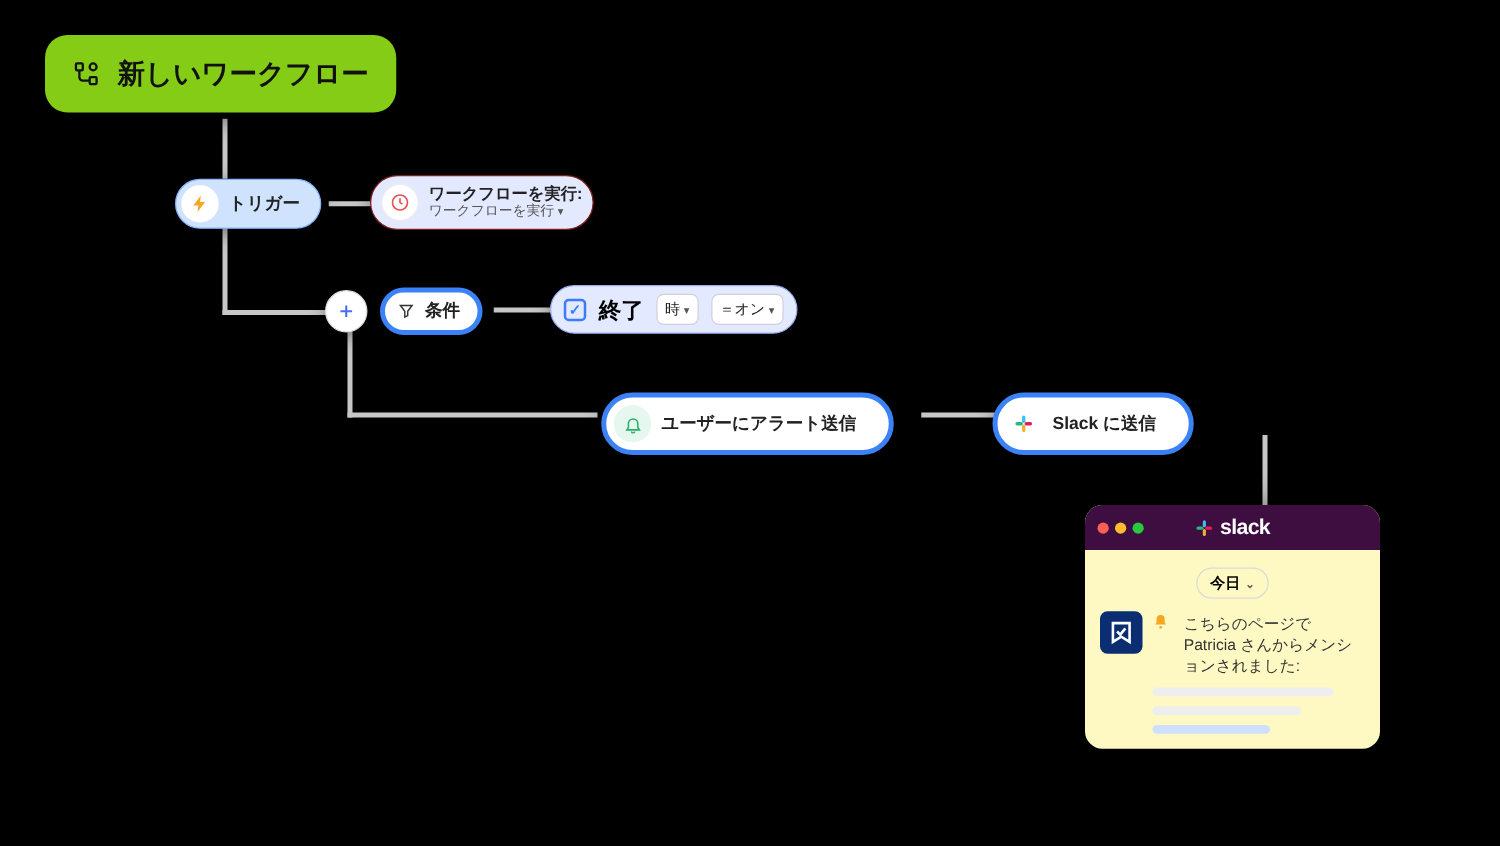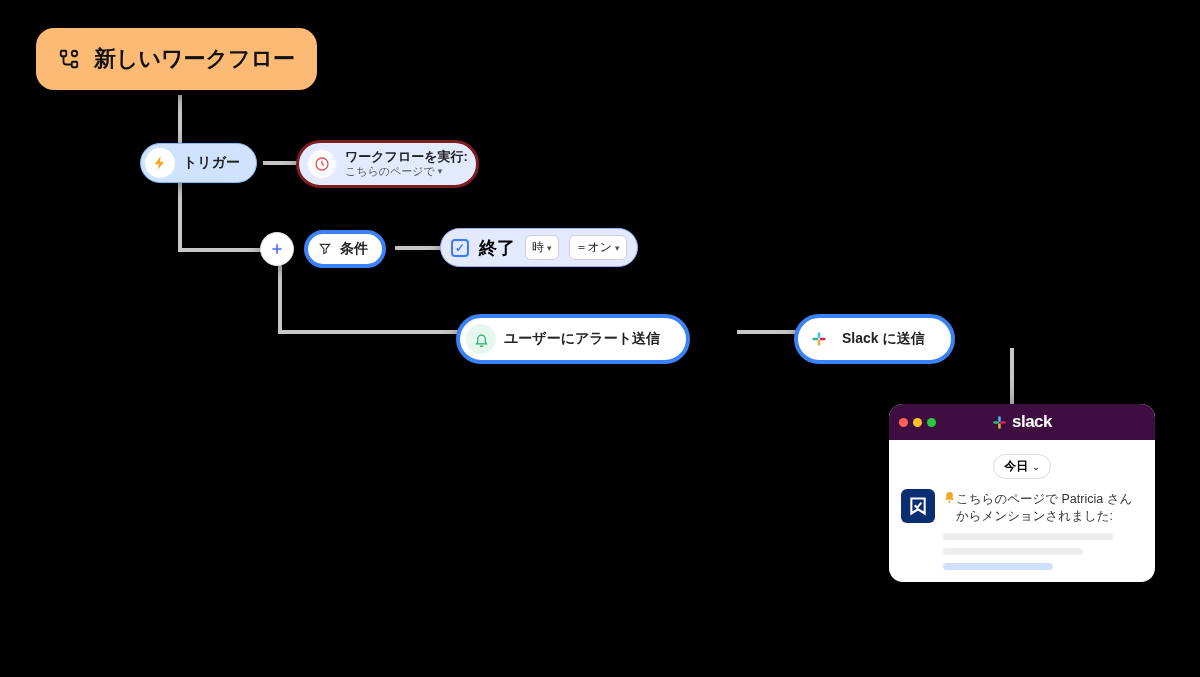--- a/index.html
+++ b/index.html
@@ -16,21 +16,21 @@
     background: #c7c7c7;
     z-index: 0;
   }
   .node {
     position: absolute;
     display: flex;
     align-items: center;
     z-index: 2;
   }
   .card {
-    background: #fdba74;
+    background: #84cc16;
     border-radius: 18px;
     padding: 16px 22px;
     box-shadow: 0 4px 18px rgba(0,0,0,0.6);
     display: flex;
     align-items: center;
     gap: 14px;
   }
   .card .title {
     font-size: 22px;
     font-weight: 700;
@@ -61,21 +61,21 @@
     font-weight: 600;
     color: #222;
     padding-right: 12px;
   }
   .pill.blue1 {
     background: #cfe3ff;
     border: 1px solid #86b6ff;
   }
   .pill.blue2 {
     background: #e3eaff;
-    border: 3px solid #7f1d1d;
+    border: 1px solid #7f1d1d;
     padding: 6px 8px;
   }
   .pill.blue2 .stack { line-height: 1.15; }
   .pill.blue2 .t1 { font-size: 13px; font-weight: 600; color: #222; }
   .pill.blue2 .t2 { font-size: 11px; color: #555; display:flex; align-items:center; gap:3px; }
   .icon-plus-circ {
     width: 34px; height: 34px;
     border-radius: 50%;
     border: 1px solid #dcdce0;
     background: #fff;
@@ -102,27 +102,26 @@
   .cond-wrap {
     background:#e3eaff;
     border:1px solid #9aaef0;
     border-radius: 999px;
     display:flex; align-items:center;
     padding:6px 10px; gap:10px;
     box-shadow: 0 4px 14px rgba(0,0,0,0.4);
   }
   .slack-window {
     position:absolute;
-    width: 266px;
-    background:#ffffff;
+    width: 236px;
+    background:#fef9c3;
     border-radius: 14px;
     overflow:hidden;
     box-shadow: 0 6px 30px rgba(0,0,0,0.6);
     z-index:3;
-    margin-left:21px;
   }
   .slack-bar {
     background:#3f0e40;
     height:36px;
     display:flex; align-items:center;
     padding:0 10px;
     position:relative;
   }
   .traffic { display:flex; gap:5px; }
   .dot { width:9px; height:9px; border-radius:50%; }
@@ -150,21 +149,21 @@
     border-radius:6px;
     display:flex; align-items:center; justify-content:center;
     color:#fff;
     flex-shrink:0;
   }
   .msg-body { flex:1; font-size:12.5px; }
   .msg-head { display:flex; align-items:center; gap:6px; }
   .msg-head .name { font-weight:800; font-size:14px; color:#111; }
   .app-badge { background:#eee; color:#777; font-size:10px; padding:1px 6px; border-radius:3px; }
   .msg-head .time { color:#888; font-size:11px; margin-left:auto; }
-  .msg-line { display:flex; gap:0; align-items:flex-start; margin-top:2px; color:#333; line-height:1.35; }
+  .msg-line { display:flex; gap:12px; align-items:flex-start; margin-top:2px; color:#333; line-height:1.35; }
   .msg-link { color:#1264a3; font-weight:500; margin-top:4px; }
   .skel { height:7px; background:#eee; border-radius:4px; margin-top:8px; }
   .skel.blue { background:#cfe0ff; }
   svg { display:block; }
   .caret { font-size:9px; color:#555; }
 </style>
 </head>
 <body>
 
 <div class="connector" style="left:178px; top:95px; width:4px; height:48px;"></div>
@@ -206,21 +205,21 @@
   <div class="pill blue2">
     <span class="icon-circ" style="border:1px solid #eee;">
       <svg width="16" height="16" viewBox="0 0 24 24" fill="none" stroke="#e55353" stroke-width="2">
           <circle cx="12" cy="12" r="9"></circle>
           <path d="M12 7v5l3 2"></path>
         </svg>
     </span>
     <div class="stack">
       <div class="t1">ワークフローを実行:</div>
       <div class="t2">
-          <span>こちらのページで</span>
+          <span>ワークフローを実行</span>
           <span class="caret">▾</span>
         </div>
     </div>
   </div>
 </div>
 
 <div class="node" style="left:260px; top:230px; gap:10px;">
   <div class="icon-plus-circ">
     <svg width="16" height="16" viewBox="0 0 24 24" stroke="#4a6cf7" stroke-width="2.5">
         <path d="M12 5v14M5 12h14"></path>
@@ -244,21 +243,21 @@
       <span>時</span>
         <span class="caret">▾</span>
     </span>
     <span class="mini-drop">
       <span>＝オン</span>
         <span class="caret">▾</span>
     </span>
   </div>
 </div>
 
-<div class="node" style="left:456px; top:314px;">
+<div class="node" style="left:481px; top:314px;">
   <div class="pill" style="padding:6px 14px 6px 6px;">
     <span class="icon-circ" style="background:#e6f7ef;">
       <svg width="15" height="15" viewBox="0 0 24 24" fill="none" stroke="#25b36b" stroke-width="2">
           <path d="M18 16v-5a6 6 0 1 0-12 0v5l-2 3h16l-2-3z"></path>
           <path d="M10 21a2 2 0 0 0 4 0"></path>
         </svg>
     </span>
     <span class="label">ユーザーにアラート送信</span>
   </div>
 </div>

